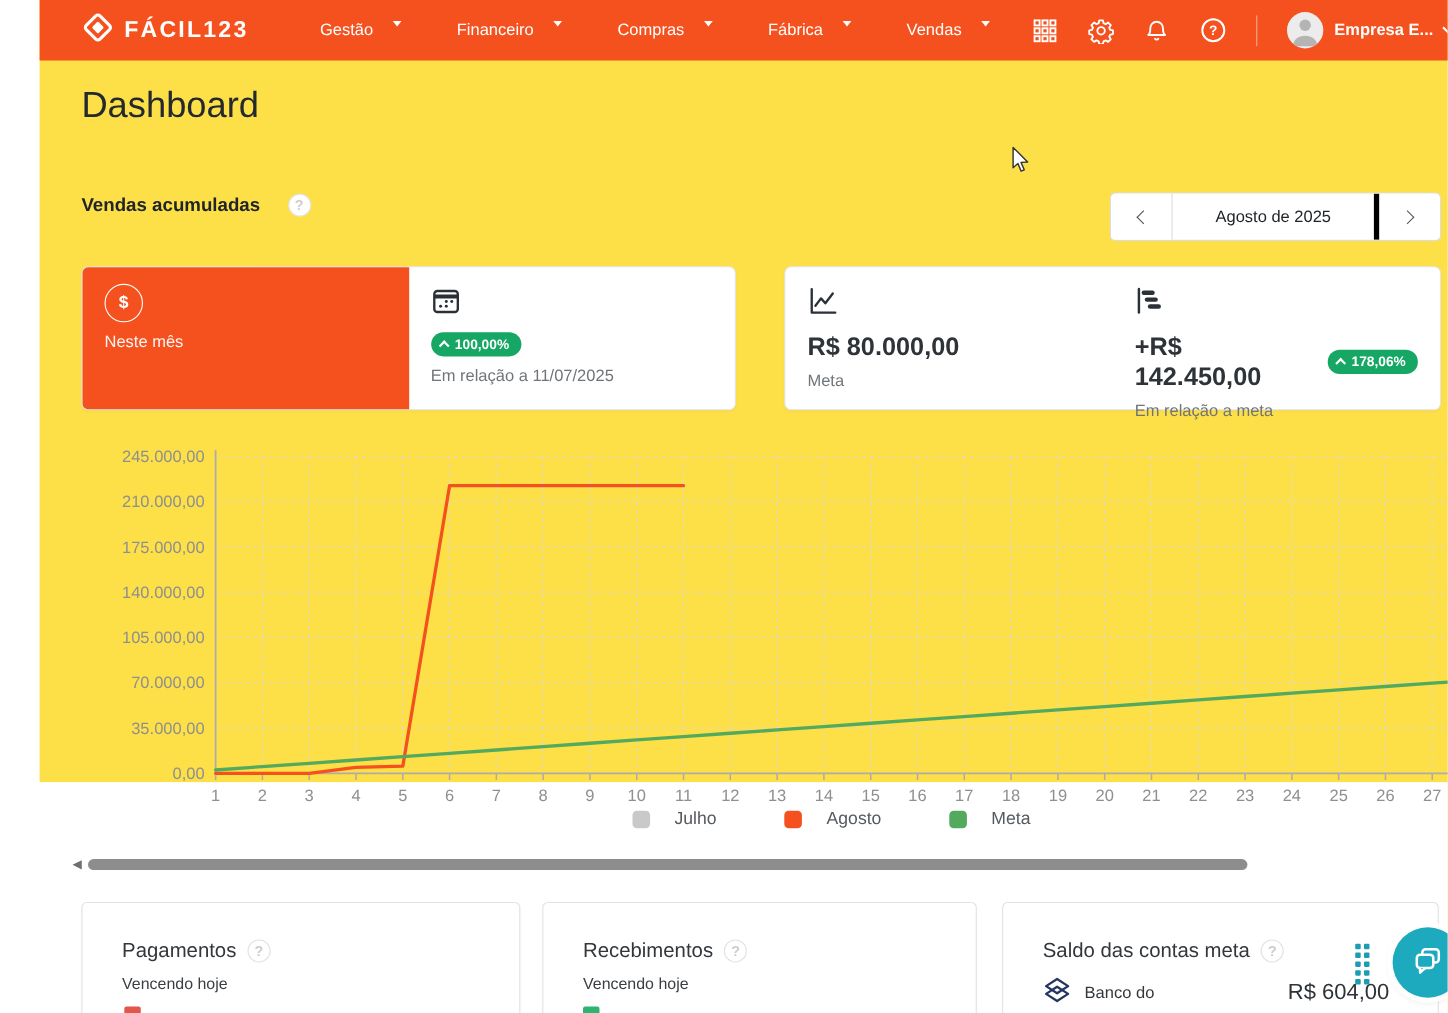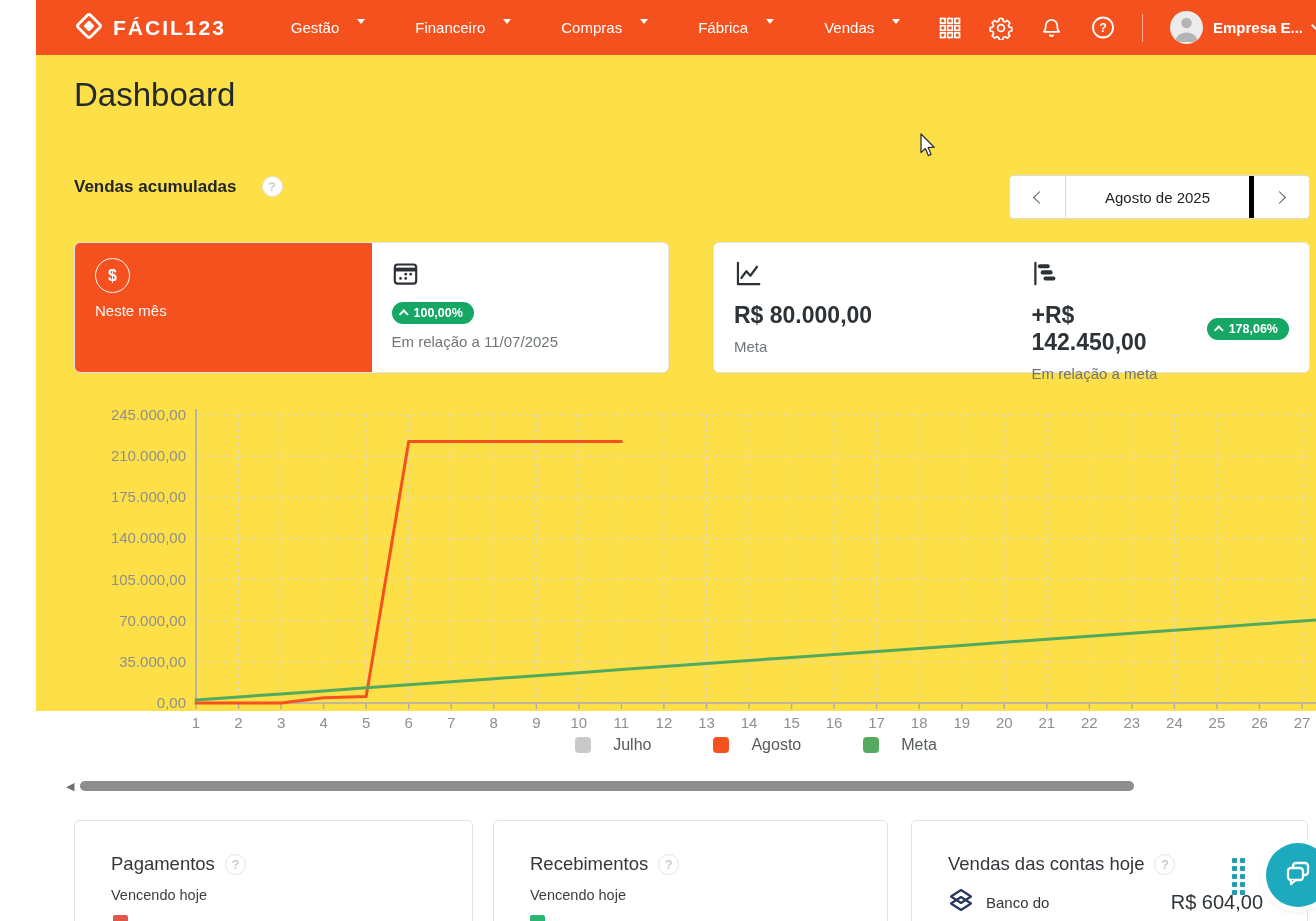--- a/index.html
+++ b/index.html
@@ -413,21 +413,21 @@
     <div class="bcard-title-row">
       <span class="bcard-title">Recebimentos</span>
       <span class="help-circ">?</span>
     </div>
     <div class="bcard-sub">Vencendo hoje</div>
     <span class="sliver green"></span>
   </div>
 
   <div class="bcard bcard-3">
     <div class="bcard-title-row">
-      <span class="bcard-title">Vendas das contas hoje</span>
+      <span class="bcard-title">Saldo das contas meta</span>
       <span class="help-circ">?</span>
     </div>
     <div class="dots-grid">
       <span></span>
         <span></span>
         <span></span>
         <span></span>
         <span></span>
         <span></span>
         <span></span>

